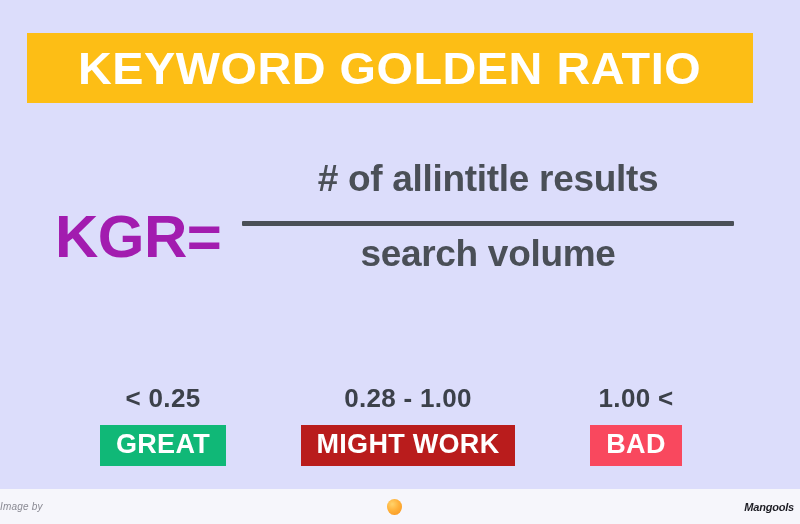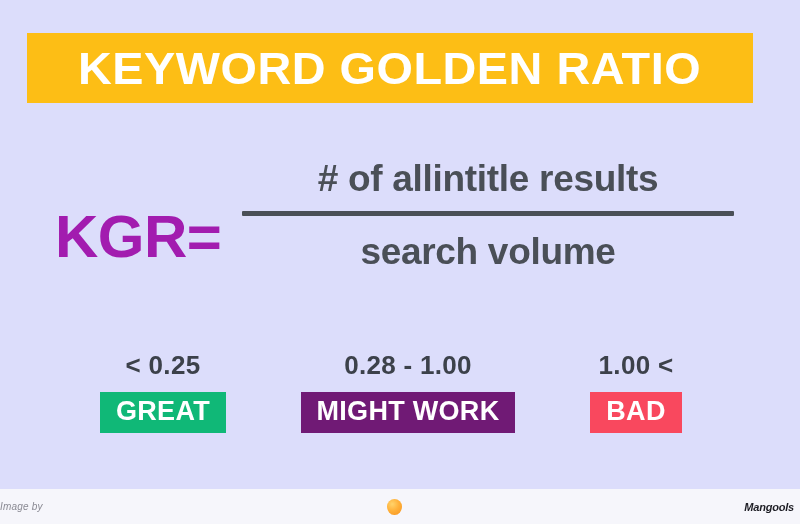--- a/index.html
+++ b/index.html
@@ -80,31 +80,31 @@
   .denominator {
     text-align: center;
     font-size: 37px;
     line-height: 1;
     font-weight: bold;
     color: #4a4f57;
     letter-spacing: -0.3px;
     white-space: nowrap;
   }
   .numerator {
-    padding-bottom: 14px;
+    padding-bottom: 24px;
   }
   .fraction-bar {
     height: 5px;
     background: #4a4f57;
     width: 492px;
     margin: 0 auto;
     border-radius: 1px;
   }
   .denominator {
-    padding-top: 17px;
+    padding-top: 9px;
   }
 
   
   .scale-row {
     position: absolute;
     left: 0;
     top: 352px;
     width: 800px;
     height: 90px;
   }
@@ -117,33 +117,34 @@
   .scale-item.bad     { left: 560px; width: 152px; }
 
   .range-value {
     font-size: 26px;
     line-height: 1;
     font-weight: bold;
     color: #3c414a;
     letter-spacing: 0.3px;
     white-space: nowrap;
     margin-bottom: 14px;
+    margin-top: 33px;
   }
   .verdict-badge {
     display: inline-block;
     color: #ffffff;
     font-size: 27px;
     line-height: 1;
     font-weight: bold;
     letter-spacing: 0.3px;
     padding: 6px 16px 8px 16px;
     white-space: nowrap;
   }
   .badge-great { background: #10b877; }
-  .badge-might { background: #701a75; }
+  .badge-might { background: #b91c1c; }
   .badge-bad   { background: #f9485e; }
 
   
   .footer {
     position: absolute;
     left: 0;
     top: 489px;
     width: 800px;
     height: 35px;
     background: #f6f6fb;

